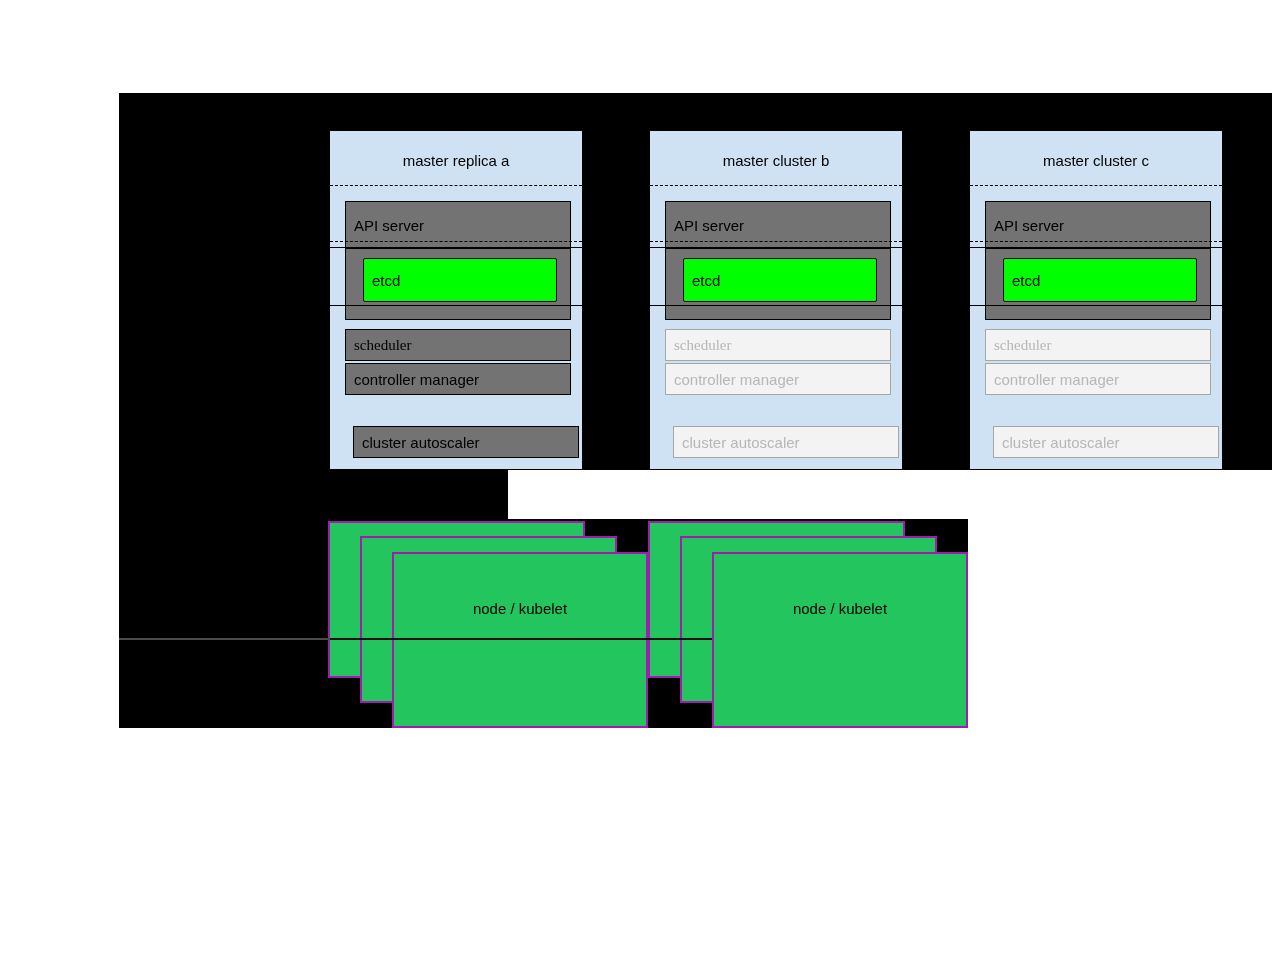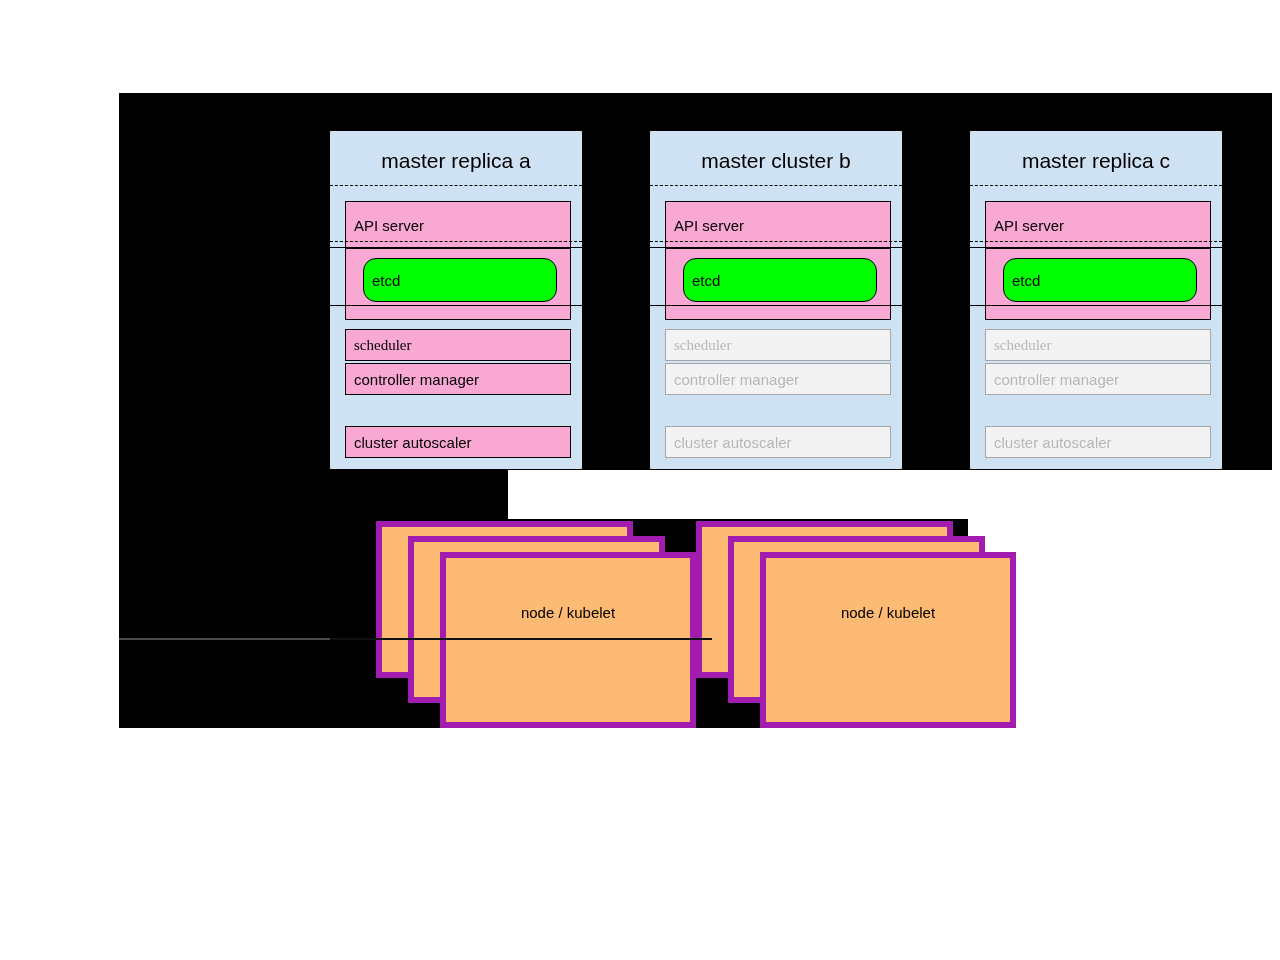--- a/index.html
+++ b/index.html
@@ -13,46 +13,46 @@
   .black{background:#000000;}
   
   .panel{
     background:#cfe2f3;
     border:1px solid #000000;
     width:254px;height:340px;top:130px;
   }
   .panel-title{
     position:absolute;left:0;top:16px;width:100%;height:28px;
     line-height:28px;text-align:center;
-    font-size:21px;color:#000000;
+    font-size:15px;color:#000000;
   }
   .hline{position:absolute;left:0;width:100%;height:0;}
   .hline.dashed{border-top:1px dashed #000000;}
   .hline.solid{border-top:1px solid #000000;}
   .comp{
     position:absolute;left:15px;width:224px;
     border:1px solid #000000;
     font-size:15px;color:#000000;
   }
   .comp .lbl{position:absolute;left:8px;top:50%;transform:translateY(-50%);white-space:nowrap;}
-  .orange{background:#f9a8d4;}
+  .orange{background:#737373;}
   .apiserver{top:70px;height:46px;}
   .etcdwrap{top:117px;height:70px;}
   .etcd{
     position:absolute;left:17px;top:9px;width:192px;height:42px;
-    background:#00ff00;border:1.5px solid #000000;border-radius:13px;
+    background:#00ff00;border:1.5px solid #000000;border-radius:2px;
     font-size:15px;color:#000000;
   }
   .sched{top:198px;height:30px;font-family:Liberation Serif, serif;}
   .ctrlm{top:232px;height:30px;}
-  .causc{top:295px;height:30px;}
+  .causc{top:295px;height:30px;margin-left:8px;}
   .inactive{background:#f3f3f3;border:1px solid #a6a6a6;color:#b7b7b7;}
   
   .nodebox{
-    background:#fdba74;border:6px solid #a21caf;margin-left:48px;
+    background:#22c55e;border:2px solid #a21caf;
   }
   .nodelabel{
     position:absolute;left:0;top:42px;width:100%;height:26px;
     line-height:26px;text-align:center;font-size:15px;color:#000000;
   }
   .connector{height:2px;}
 </style>
 </head>
 <body>
 
@@ -105,21 +105,21 @@
   <div class="comp inactive causc">
     <span class="lbl">cluster autoscaler</span>
   </div>
   <div class="hline dashed" style="top:54px;"></div>
   <div class="hline dashed" style="top:110px;"></div>
   <div class="hline solid" style="top:116px;"></div>
   <div class="hline solid" style="top:174px;"></div>
 </div>
 
 <div class="abs panel" style="left:969px;">
-  <div class="panel-title">master replica c</div>
+  <div class="panel-title">master cluster c</div>
   <div class="comp orange apiserver">
     <span class="lbl">API server</span>
   </div>
   <div class="comp orange etcdwrap">
     <div class="etcd">
       <span class="lbl">etcd</span>
     </div>
   </div>
   <div class="comp inactive sched">
     <span class="lbl">scheduler</span>

